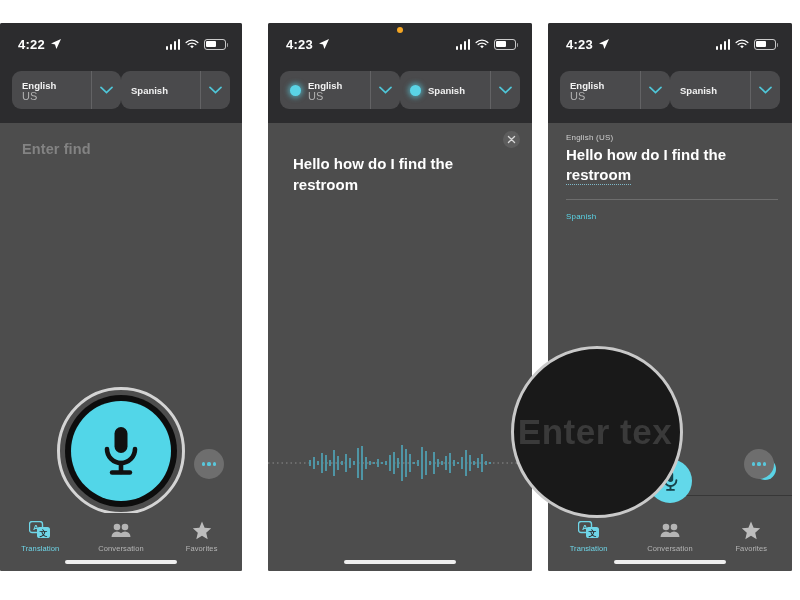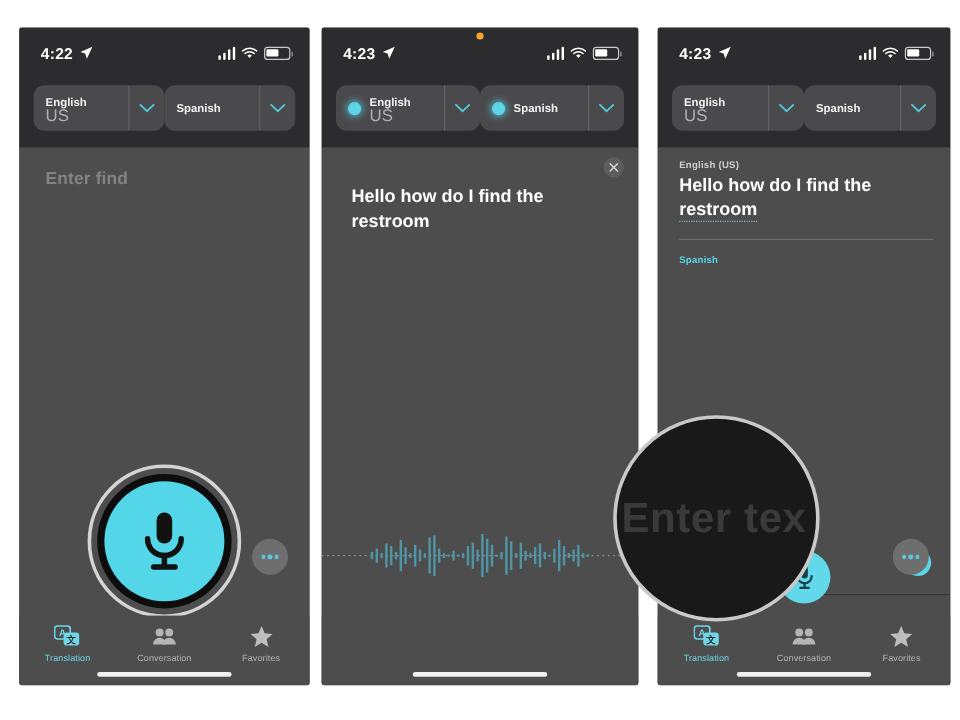--- a/index.html
+++ b/index.html
@@ -11,21 +11,21 @@
   }
   .stage { position: relative; width: 800px; height: 600px; background:#fff; }
 
   .phone {
     position: absolute;
     top: 23px; height: 548px;
     background: #4d4d4d;
     overflow: hidden;
     border-radius: 2px;
   }
-  #phone1 { left: 16px;  width: 242px; }
+  #phone1 { left: 0;  width: 242px; }
   #phone2 { left: 268px; width: 264px; }
   #phone3 { left: 548px; width: 244px; }
 
   
   .statusbar {
     position: relative;
     height: 42px;
     background: #2c2c2e;
     display: flex;
     align-items: center;
@@ -70,21 +70,21 @@
     flex:1; display:flex; align-items:center; gap:7px; padding:0 10px;
     min-width:0;
   }
   .lp-dot {
     width:11px; height:11px; border-radius:50%;
     background:#5ad4e6; flex:none;
     box-shadow:0 0 5px 2px rgba(90,212,230,.55);
   }
   .lp-text { min-width:0; }
   .lp-name { color:#f2f2f2; font-size:9.5px; font-weight:700; line-height:11px; white-space:nowrap; }
-  .lp-sub  { color:#b0b0b0; font-size:14px; line-height:10px; }
+  .lp-sub  { color:#b0b0b0; font-size:11px; line-height:10px; }
   .langpill .lp-chev {
     width:30px; display:flex; align-items:center; justify-content:center;
     border-left:1px solid rgba(255,255,255,.14);
   }
   .chev { width:13px; height:8px; display:block; }
 
   
   .body { position:relative; flex:1; background:#4d4d4d; height:calc(100% - 42px - 58px); }
 
   .placeholder {
@@ -99,21 +99,21 @@
   }
   .close-btn svg { width:9px; height:9px; }
 
   .spoken {
     position:absolute; top:30px; left:25px; right:32px;
     color:#ffffff; font-size:15px; font-weight:700; line-height:21px;
   }
 
   
   .result { position:absolute; top:10px; left:18px; right:14px; }
-  .res-label { font-size:8px; color:#c9c9c9; font-weight:700; letter-spacing:.2px; }
+  .res-label { font-size:8px; color:#c9c9c9; font-weight:400; letter-spacing:.2px; }
   .res-label.src { color:#cfcfcf; }
   .res-label.tgt { color:#5ad4e6; }
   .res-src {
     color:#fff; font-size:15px; font-weight:700; line-height:20px;
     margin-top:3px;
   }
   .dotted { border-bottom:1.4px dotted #7fb8c8; padding-bottom:1px; }
   .divider { height:1px; background:rgba(255,255,255,.18); margin:14px 0 12px 0; }
   .res-tgt {
     color:#5ad4e6; font-size:15px; font-weight:700; line-height:20px; margin-top:3px;

